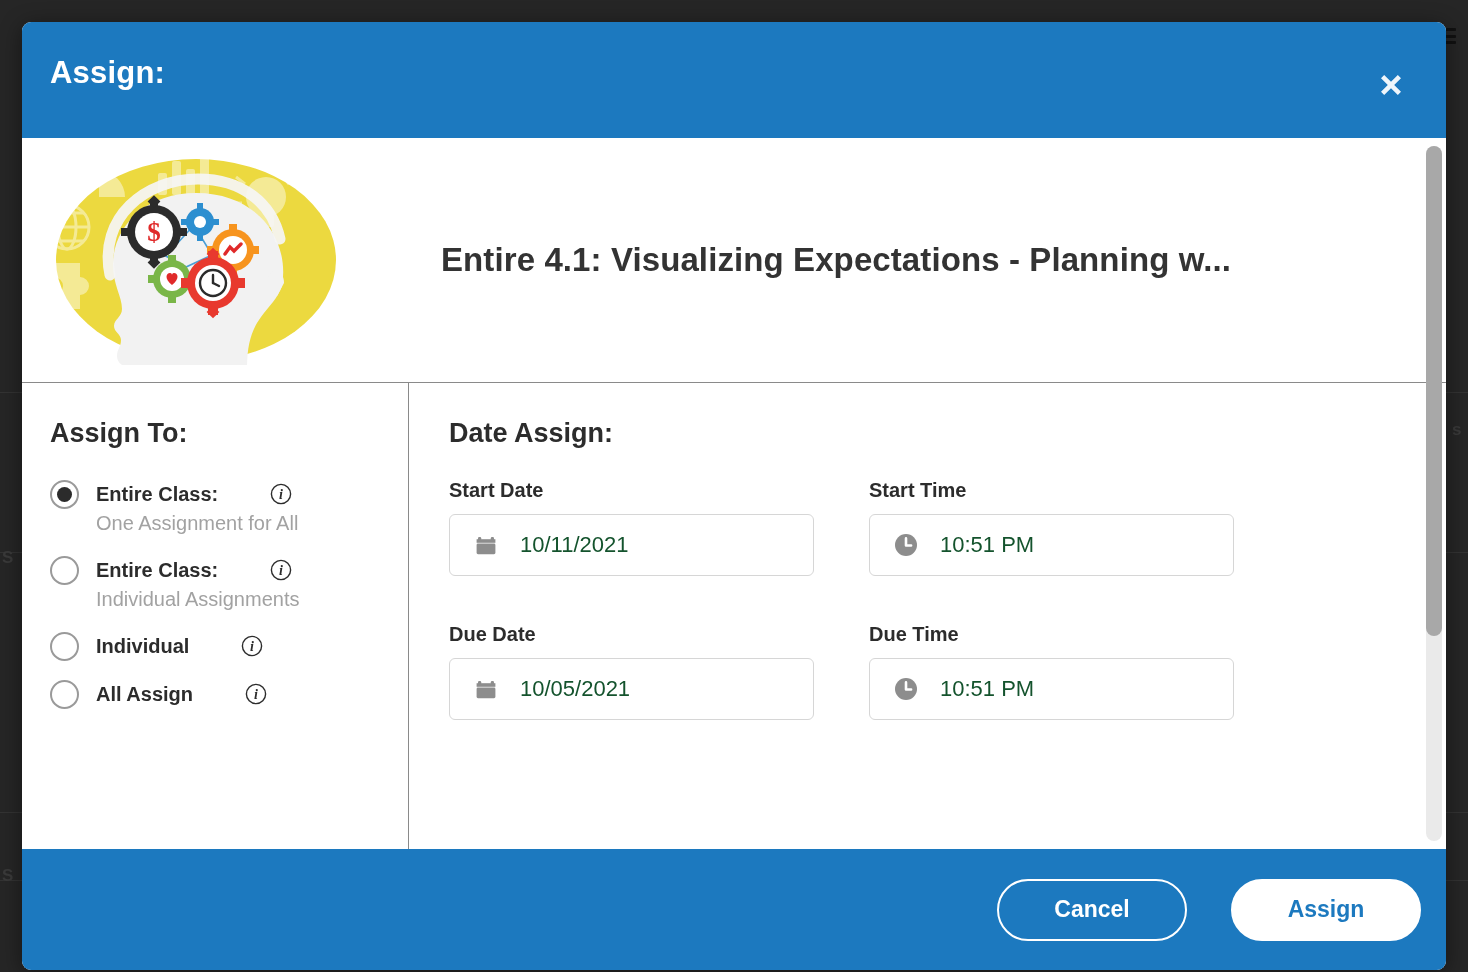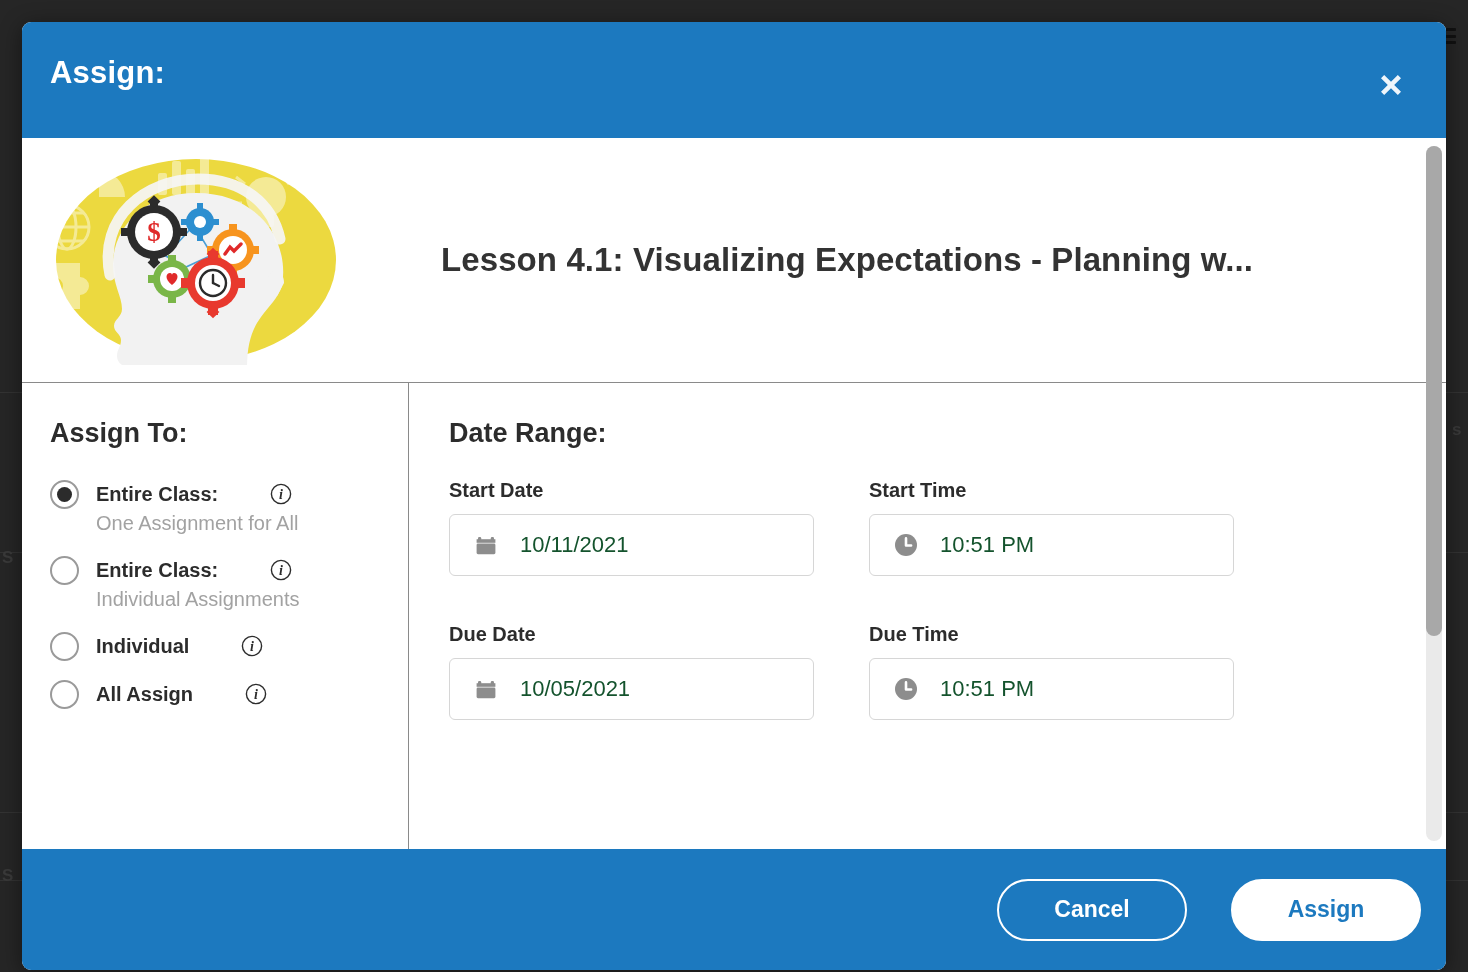--- a/index.html
+++ b/index.html
@@ -420,21 +420,21 @@
               <rect x="-25" y="-25" width="9" height="9" transform="rotate(45)"></rect>
               <rect x="16" y="16" width="9" height="9" transform="rotate(45)"></rect>
             </g>
             <circle r="18" fill="#ffffff"></circle>
             <circle r="13" fill="none" stroke="#2b2b2b" stroke-width="2.4"></circle>
             <line x1="0" y1="0" x2="0" y2="-8" stroke="#2b2b2b" stroke-width="2.4" stroke-linecap="round"></line>
             <line x1="0" y1="0" x2="6" y2="3" stroke="#2b2b2b" stroke-width="2.4" stroke-linecap="round"></line>
           </g>
         </svg>
       </div>
-      <div class="lesson-title">Lesson 4.1: Visualizing Expectations - Planning w...</div>
+      <div class="lesson-title">Entire 4.1: Visualizing Expectations - Planning w...</div>
     </div>
 
     <div class="content-columns">
 
       <div class="assign-to-panel">
         <div class="section-heading">Assign To:</div>
 
         <div class="radio-option">
           <span class="radio-dot checked"></span>
           <span class="radio-texts">
@@ -492,21 +492,21 @@
                   <circle cx="11" cy="11" r="9.6" fill="none" stroke="#2c2c2c" stroke-width="1.4"></circle>
                   <text x="11" y="16" font-family="Liberation Serif, serif" font-size="14" font-style="italic" font-weight="700" fill="#2c2c2c" text-anchor="middle">i</text>
                 </svg>
               </span>
             </span>
           </span>
         </div>
       </div>
 
       <div class="date-range-panel">
-        <div class="section-heading">Date Range:</div>
+        <div class="section-heading">Date Assign:</div>
 
         <div class="field-grid">
 
           <div class="field-block">
             <div class="field-label">Start Date</div>
             <div class="field-input">
               <span class="field-icon">
                 <svg width="24" height="24" viewBox="0 0 24 24">
                   <rect x="4" y="4" width="3.2" height="4.2" rx="1.2" fill="#8d8d8d"></rect>
                   <rect x="16.8" y="4" width="3.2" height="4.2" rx="1.2" fill="#8d8d8d"></rect>

